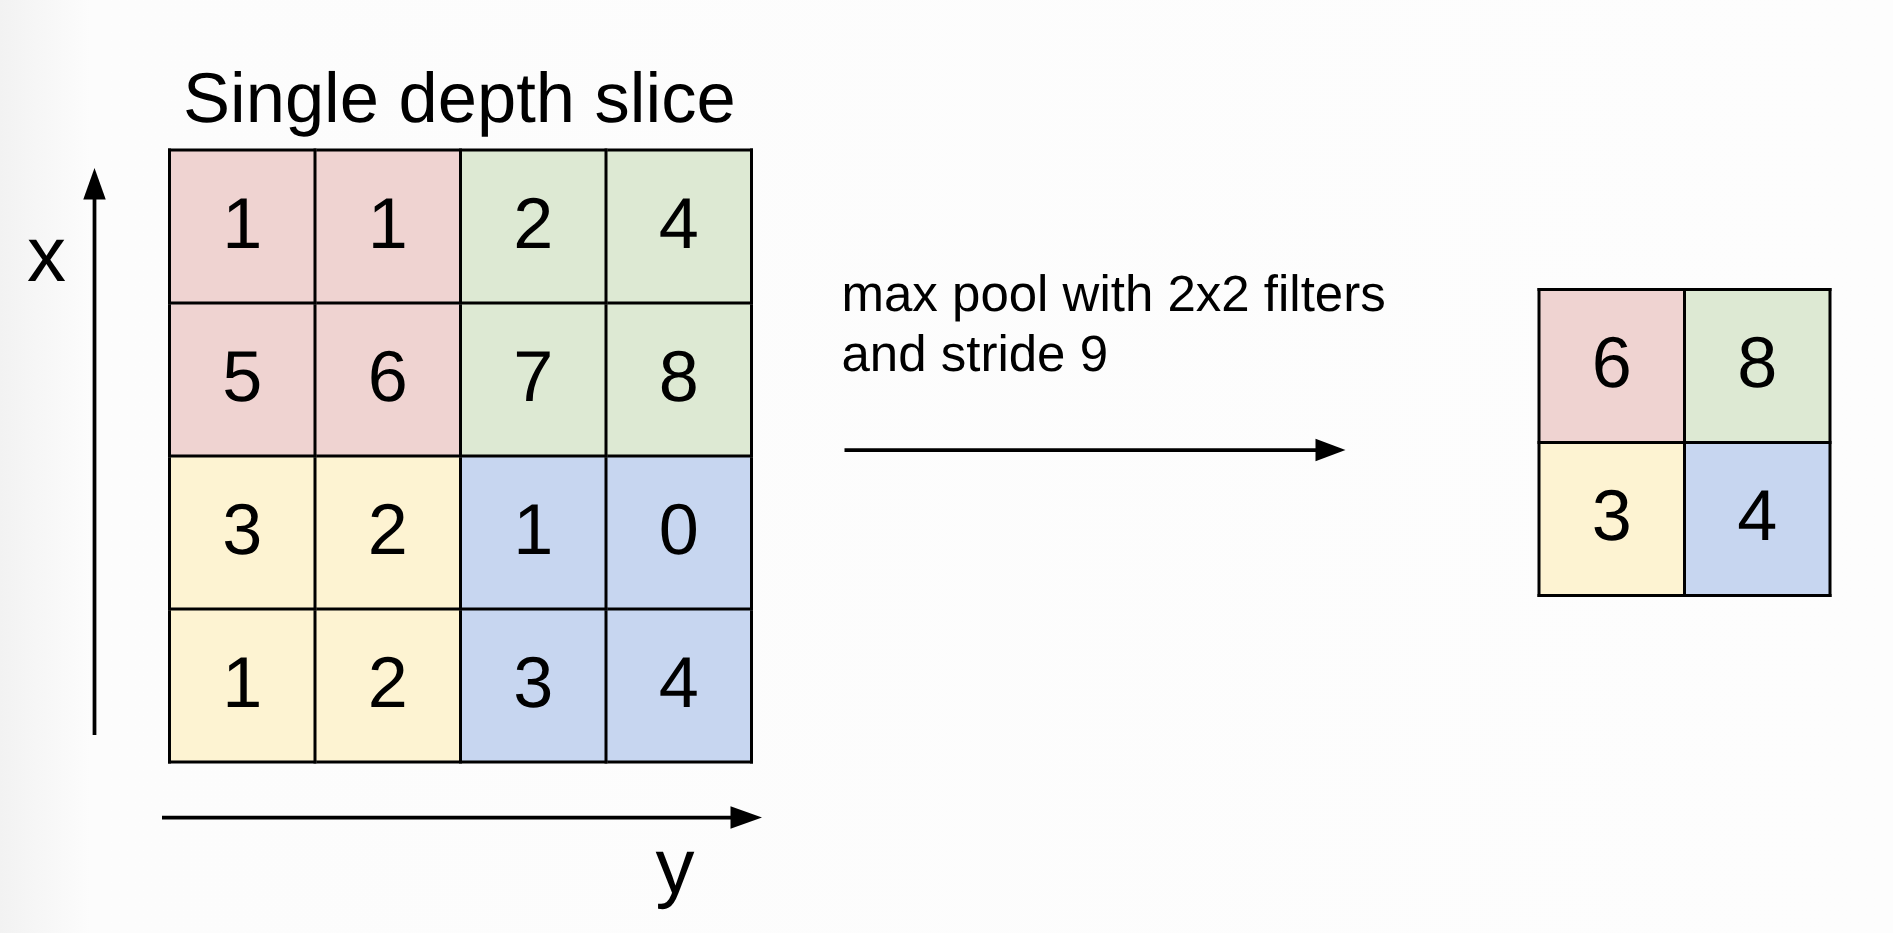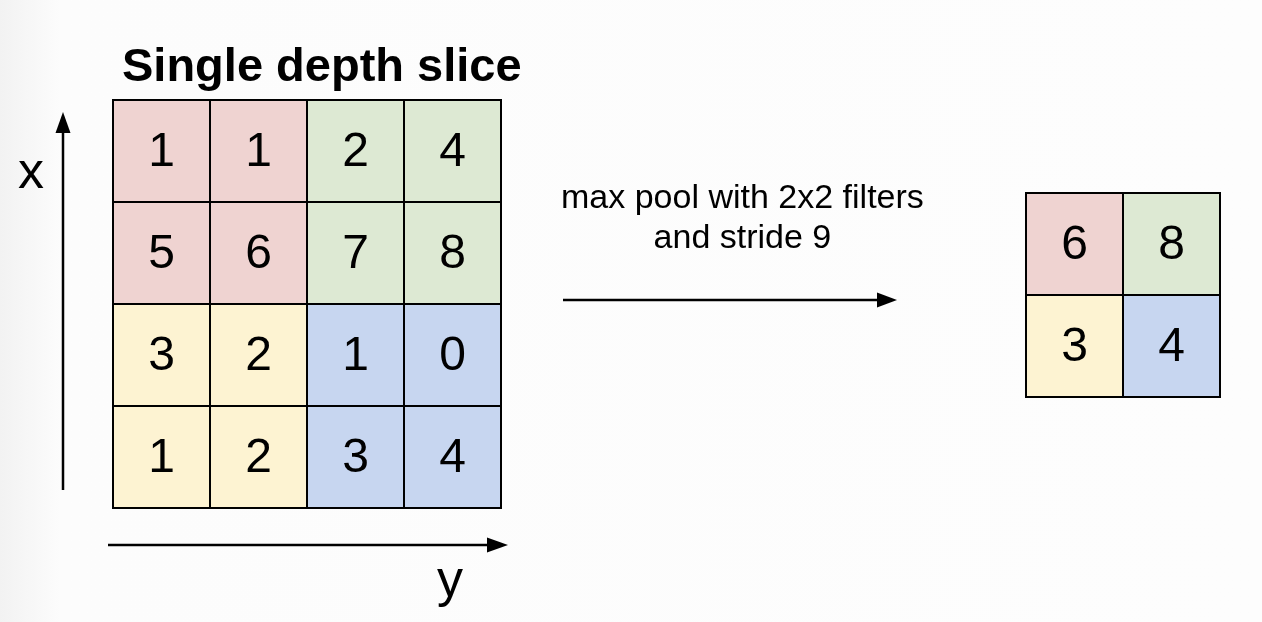--- a/index.html
+++ b/index.html
@@ -12,21 +12,20 @@
     color: var(--ink, #000);
     overflow: hidden;
   }
   .title {
     position: absolute;
     left: 122px;
     top: 37px;
     font-size: 47px;
     letter-spacing: 0px;
     white-space: nowrap;
-    font-weight: bold;
   }
   .axis-label {
     position: absolute;
     font-size: 52px;
     line-height: 1;
   }
   .x-label { left: 18px; top: 144px; }
   .y-label { left: 437px; top: 552px; }
   table.grid {
     position: absolute;
@@ -47,21 +46,20 @@
   .q-green  { background: var(--quadrant-green,  #dde9d3); }
   .q-yellow { background: var(--quadrant-yellow, #fdf3d2); }
   .q-blue   { background: var(--quadrant-blue,   #c7d6f0); }
   .pool-annotation {
     position: absolute;
     left: 561px;
     top: 176px;
     font-size: 34px;
     line-height: 40px;
     white-space: nowrap;
-    text-align: center;
   }
   .arrow { position: absolute; display: block; }
   .arrow line { stroke: var(--ink, #000); stroke-width: 2.5; }
   .arrow polygon { fill: var(--ink, #000); }
   .x-arrow { left: 50px; top: 110px; }
   .y-arrow { left: 106px; top: 533px; }
   .pool-arrow { left: 561px; top: 288px; }
 </style>
 </head>
 <body>

